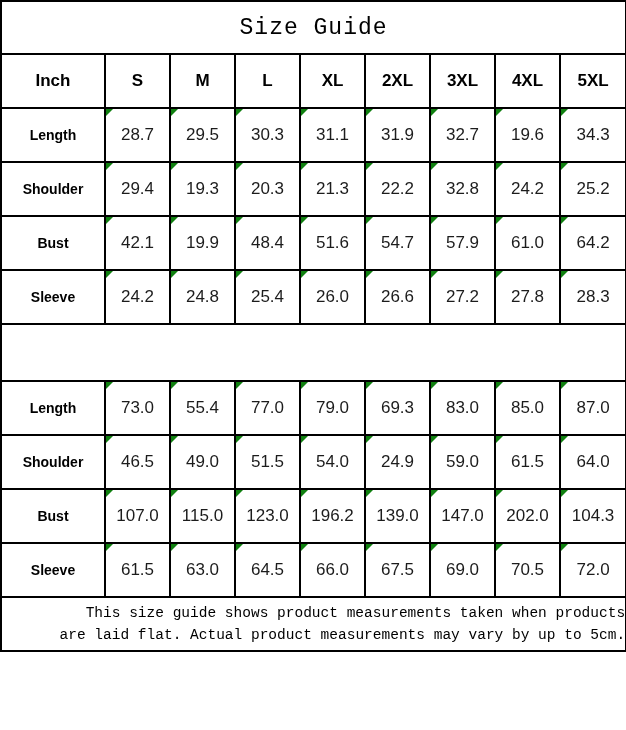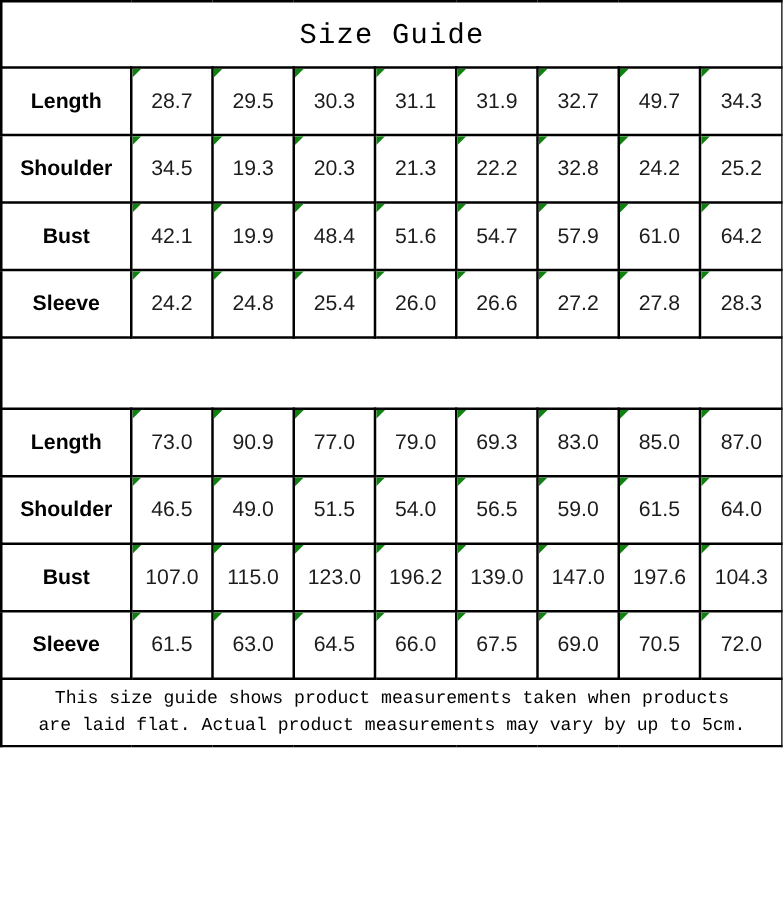--- a/index.html
+++ b/index.html
@@ -29,34 +29,35 @@
     letter-spacing:1px;
   }
   .header-cell{
     height:52px;
     font-weight:bold;
     font-size:17px;
   }
   .label-cell{
     height:52px;
     font-weight:bold;
-    font-size:17px;
+    font-size:14px;
   }
   .value-cell{
     height:52px;
     font-size:17px;
     color:#1c1c1c;
   }
   .spacer-cell{height:55px;}
   .footer-cell{
     height:52px;
     font-family:"Liberation Mono","DejaVu Sans Mono",monospace;
     font-size:14.5px;
     line-height:1.55;
     font-weight:normal;
+    text-align:right;
   }
   .flag{
     position:absolute;
     top:0;left:0;
     width:0;height:0;
     border-top:7px solid #108010;
     border-right:7px solid transparent;
   }
 </style>
 </head>
@@ -73,33 +74,44 @@
       <col style="width:65px">
         <col style="width:65px">
         <col style="width:65px">
         <col style="width:66px">
     </colgroup>
     <tbody>
         <tr>
           <td class="title-cell" colspan="9">Size Guide</td>
         </tr>
         <tr>
+          <td class="header-cell">Inch</td>
+          <td class="header-cell">S</td>
+          <td class="header-cell">M</td>
+          <td class="header-cell">L</td>
+          <td class="header-cell">XL</td>
+          <td class="header-cell">2XL</td>
+          <td class="header-cell">3XL</td>
+          <td class="header-cell">4XL</td>
+          <td class="header-cell">5XL</td>
+        </tr>
+        <tr>
           <td class="label-cell">Length</td>
           <td class="value-cell"><span class="flag"></span><span class="val">28.7</span></td>
           <td class="value-cell"><span class="flag"></span><span class="val">29.5</span></td>
           <td class="value-cell"><span class="flag"></span><span class="val">30.3</span></td>
           <td class="value-cell"><span class="flag"></span><span class="val">31.1</span></td>
           <td class="value-cell"><span class="flag"></span><span class="val">31.9</span></td>
           <td class="value-cell"><span class="flag"></span><span class="val">32.7</span></td>
-          <td class="value-cell"><span class="flag"></span><span class="val">49.7</span></td>
+          <td class="value-cell"><span class="flag"></span><span class="val">19.6</span></td>
           <td class="value-cell"><span class="flag"></span><span class="val">34.3</span></td>
         </tr>
         <tr>
           <td class="label-cell">Shoulder</td>
-          <td class="value-cell"><span class="flag"></span><span class="val">34.5</span></td>
+          <td class="value-cell"><span class="flag"></span><span class="val">29.4</span></td>
           <td class="value-cell"><span class="flag"></span><span class="val">19.3</span></td>
           <td class="value-cell"><span class="flag"></span><span class="val">20.3</span></td>
           <td class="value-cell"><span class="flag"></span><span class="val">21.3</span></td>
           <td class="value-cell"><span class="flag"></span><span class="val">22.2</span></td>
           <td class="value-cell"><span class="flag"></span><span class="val">32.8</span></td>
           <td class="value-cell"><span class="flag"></span><span class="val">24.2</span></td>
           <td class="value-cell"><span class="flag"></span><span class="val">25.2</span></td>
         </tr>
         <tr>
           <td class="label-cell">Bust</td>
@@ -122,48 +134,48 @@
           <td class="value-cell"><span class="flag"></span><span class="val">27.2</span></td>
           <td class="value-cell"><span class="flag"></span><span class="val">27.8</span></td>
           <td class="value-cell"><span class="flag"></span><span class="val">28.3</span></td>
         </tr>
         <tr>
           <td class="spacer-cell" colspan="9"></td>
         </tr>
         <tr>
           <td class="label-cell">Length</td>
           <td class="value-cell"><span class="flag"></span><span class="val">73.0</span></td>
-          <td class="value-cell"><span class="flag"></span><span class="val">90.9</span></td>
+          <td class="value-cell"><span class="flag"></span><span class="val">55.4</span></td>
           <td class="value-cell"><span class="flag"></span><span class="val">77.0</span></td>
           <td class="value-cell"><span class="flag"></span><span class="val">79.0</span></td>
           <td class="value-cell"><span class="flag"></span><span class="val">69.3</span></td>
           <td class="value-cell"><span class="flag"></span><span class="val">83.0</span></td>
           <td class="value-cell"><span class="flag"></span><span class="val">85.0</span></td>
           <td class="value-cell"><span class="flag"></span><span class="val">87.0</span></td>
         </tr>
         <tr>
           <td class="label-cell">Shoulder</td>
           <td class="value-cell"><span class="flag"></span><span class="val">46.5</span></td>
           <td class="value-cell"><span class="flag"></span><span class="val">49.0</span></td>
           <td class="value-cell"><span class="flag"></span><span class="val">51.5</span></td>
           <td class="value-cell"><span class="flag"></span><span class="val">54.0</span></td>
-          <td class="value-cell"><span class="flag"></span><span class="val">56.5</span></td>
+          <td class="value-cell"><span class="flag"></span><span class="val">24.9</span></td>
           <td class="value-cell"><span class="flag"></span><span class="val">59.0</span></td>
           <td class="value-cell"><span class="flag"></span><span class="val">61.5</span></td>
           <td class="value-cell"><span class="flag"></span><span class="val">64.0</span></td>
         </tr>
         <tr>
           <td class="label-cell">Bust</td>
           <td class="value-cell"><span class="flag"></span><span class="val">107.0</span></td>
           <td class="value-cell"><span class="flag"></span><span class="val">115.0</span></td>
           <td class="value-cell"><span class="flag"></span><span class="val">123.0</span></td>
           <td class="value-cell"><span class="flag"></span><span class="val">196.2</span></td>
           <td class="value-cell"><span class="flag"></span><span class="val">139.0</span></td>
           <td class="value-cell"><span class="flag"></span><span class="val">147.0</span></td>
-          <td class="value-cell"><span class="flag"></span><span class="val">197.6</span></td>
+          <td class="value-cell"><span class="flag"></span><span class="val">202.0</span></td>
           <td class="value-cell"><span class="flag"></span><span class="val">104.3</span></td>
         </tr>
         <tr>
           <td class="label-cell">Sleeve</td>
           <td class="value-cell"><span class="flag"></span><span class="val">61.5</span></td>
           <td class="value-cell"><span class="flag"></span><span class="val">63.0</span></td>
           <td class="value-cell"><span class="flag"></span><span class="val">64.5</span></td>
           <td class="value-cell"><span class="flag"></span><span class="val">66.0</span></td>
           <td class="value-cell"><span class="flag"></span><span class="val">67.5</span></td>
           <td class="value-cell"><span class="flag"></span><span class="val">69.0</span></td>

